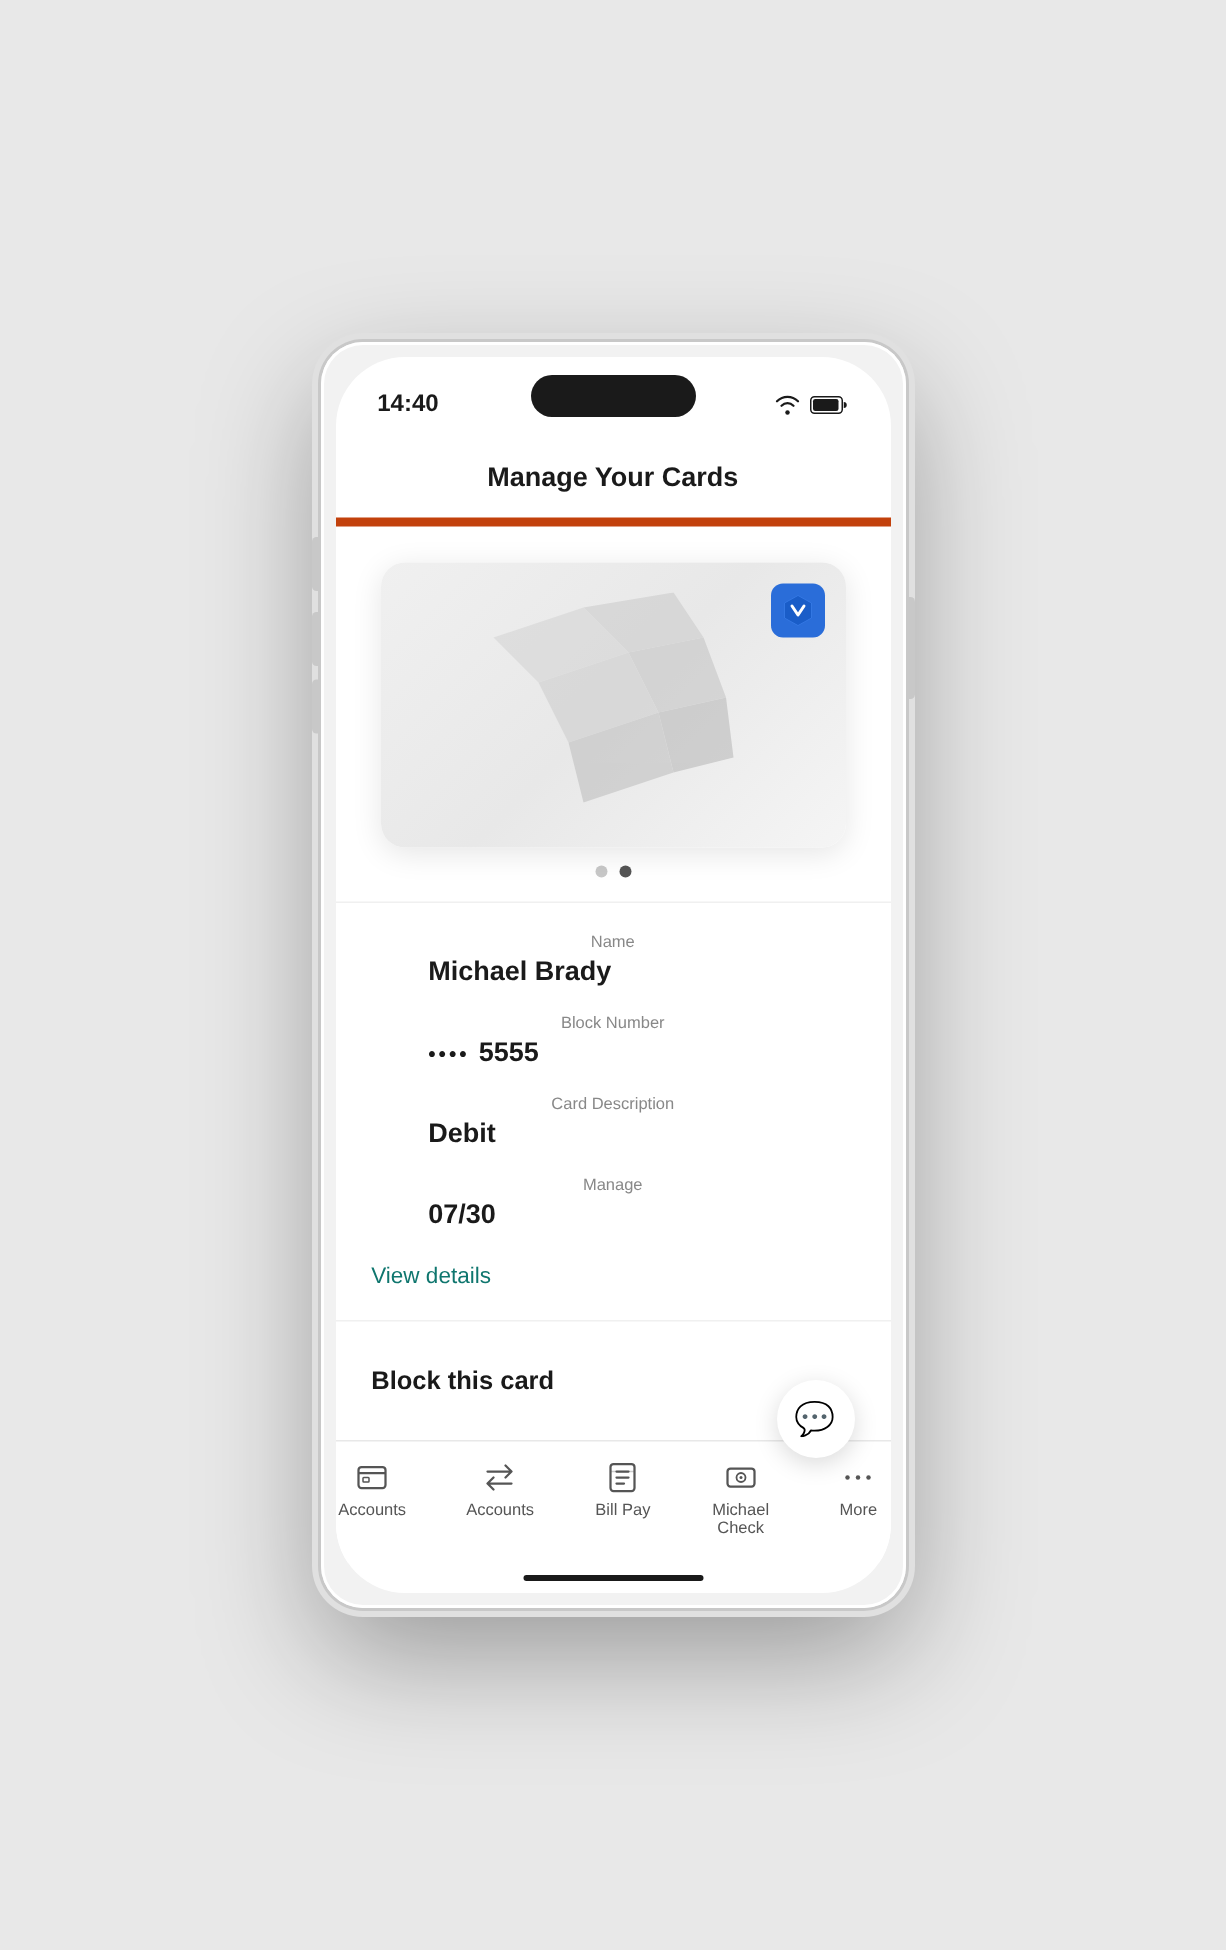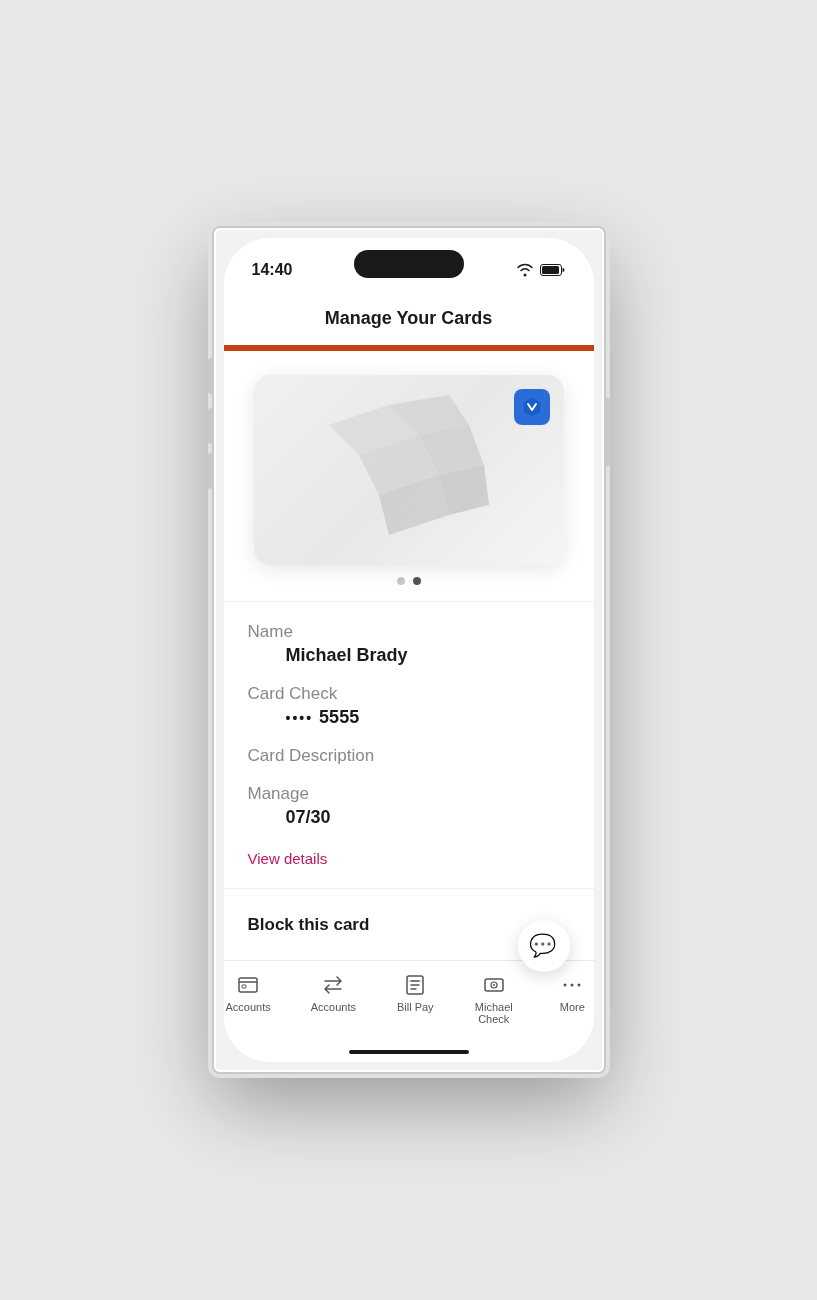--- a/index.html
+++ b/index.html
@@ -10,21 +10,21 @@
       align-items: center;
       min-height: 100vh;
       font-family: -apple-system, BlinkMacSystemFont, 'Helvetica Neue', Arial, sans-serif;
     }
 
     .phone-wrapper {
       position: relative;
       width: 390px;
       height: 844px;
       background: #f2f2f2;
-      border-radius: 6px;
+      border-radius: 28px;
       box-shadow:
         0 0 0 2px #c8c8c8,
         0 0 0 6px #e0e0e0,
         0 30px 80px rgba(0,0,0,0.35),
         inset 0 0 0 2px #ffffff;
     }
 
     
     .phone-wrapper::before {
       content: '';
@@ -185,23 +185,24 @@
     .card-details {
       padding: 20px 24px;
       border-bottom: 1px solid #f0f0f0;
     }
 
     .detail-field {
       margin-bottom: 18px;
     }
 
     .detail-label {
-      font-size: 17px;
+      font-size: 11px;
       color: #888;
       margin-bottom: 3px;
+      text-align: center;
     }
 
     .detail-value {
       font-size: 18px;
       font-weight: 700;
       color: #1a1a1a;
       padding-left: 38px;
     }
 
     .detail-value.card-number {
@@ -210,21 +211,21 @@
       gap: 6px;
     }
 
     .dots-mask {
       font-size: 14px;
       color: #1a1a1a;
       letter-spacing: 2px;
     }
 
     .view-details-link {
-      color: #be185d;
+      color: #0f766e;
       font-size: 15px;
       font-weight: 500;
       cursor: pointer;
       margin-top: 4px;
       display: inline-block;
     }
 
     
     .block-card-section {
       padding: 20px 24px;
@@ -371,29 +372,30 @@
       </div>
 
       <div class="card-details">
 
         <div class="detail-field">
           <div class="detail-label">Name</div>
           <div class="detail-value">Michael Brady</div>
         </div>
 
         <div class="detail-field">
-          <div class="detail-label">Card Check</div>
+          <div class="detail-label">Block Number</div>
           <div class="detail-value card-number">
             <span class="dots-mask">•••• </span>
               <span>5555</span>
           </div>
         </div>
 
         <div class="detail-field">
           <div class="detail-label">Card Description</div>
+          <div class="detail-value">Debit</div>
         </div>
 
         <div class="detail-field">
           <div class="detail-label">Manage</div>
           <div class="detail-value">07/30</div>
         </div>
 
         <span class="view-details-link">View details</span>
       </div>
 

